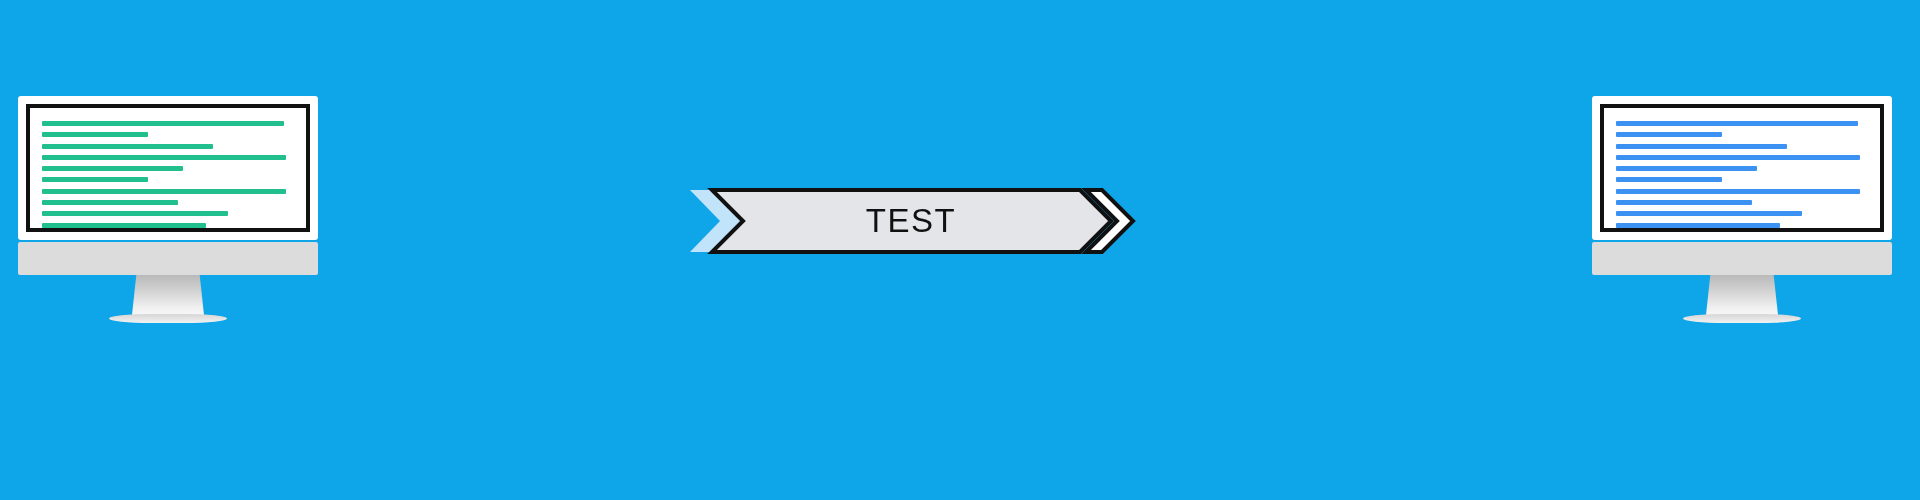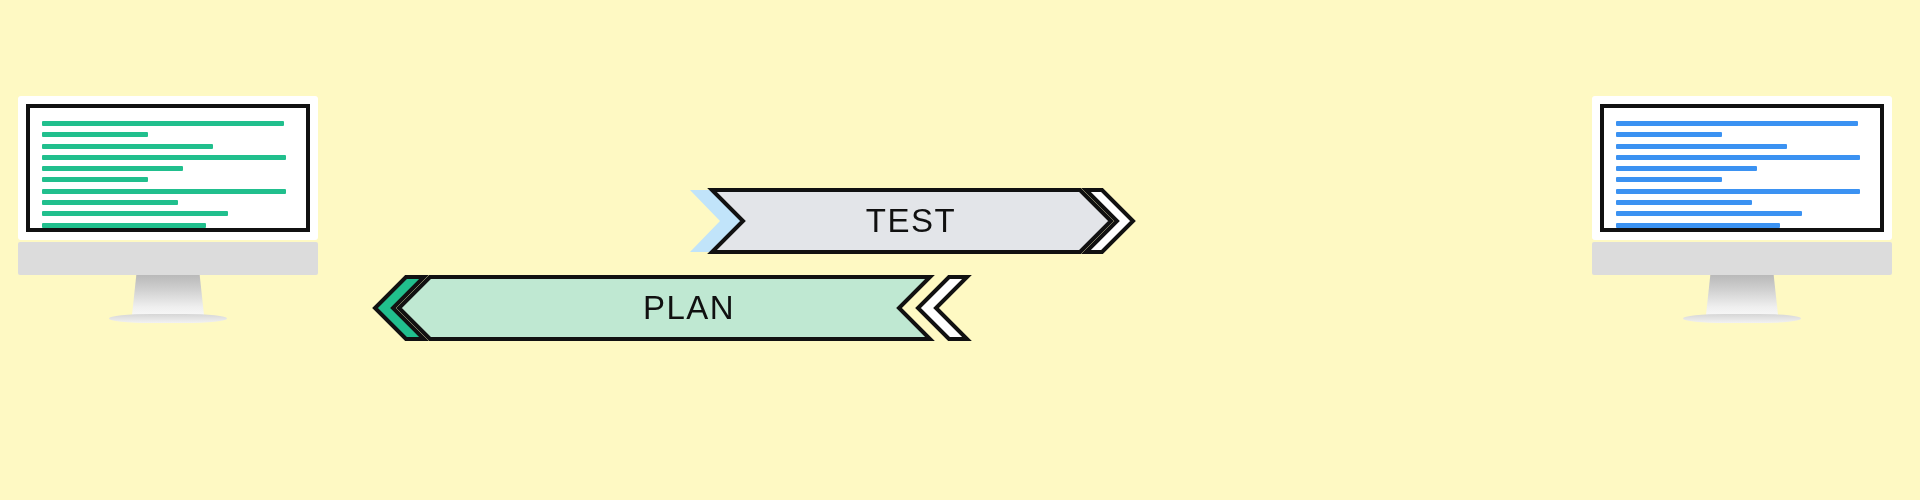--- a/index.html
+++ b/index.html
@@ -11,21 +11,21 @@
     width: 1920px;
     height: 500px;
     position: relative;
     overflow: hidden;
     font-family: "Liberation Sans", sans-serif;
   }
 
   .stage {
     position: absolute;
     inset: 0;
-    background: #fef9c3;
+    background: #0ea5e9;
   }
 
   
   .monitor {
     position: absolute;
     width: 300px;
   }
   .monitor-left  { left: 18px;  top: 96px; }
   .monitor-right { left: 1592px; top: 96px; }
 
@@ -179,25 +179,14 @@
       <path id="test-lead" d="M0,0 L22,0 L52,31 L22,62 L0,62 L30,31 Z" fill="#C1E4FA"></path>
 
       <path id="test-body" d="M22,0 L390,0 L421,31 L390,62 L22,62 L53,31 Z" stroke="#111111" stroke-width="4" stroke-linejoin="miter" fill="#E3E5E9"></path>
 
       <path id="test-gap" d="M396,0 L412,0 L443,31 L412,62 L396,62 L427,31 Z" stroke="#111111" stroke-width="4" stroke-linejoin="miter" fill="#FFFFFF"></path>
     </svg>
     <div class="arrow-label">TEST</div>
   </div>
 
 
-  <div class="arrow-band arrow-plan">
-    <svg class="arrow-svg" viewBox="0 0 580 62" preserveAspectRatio="none">
-
-      <path id="plan-lead" d="M34,0 L16,0 L-15,31 L16,62 L34,62 L3,31 Z" stroke="#111111" stroke-width="4" stroke-linejoin="miter" fill="#21BF8D"></path>
-
-      <path id="plan-body" d="M540,0 L40,0 L9,31 L40,62 L540,62 L509,31 Z" stroke="#111111" stroke-width="4" stroke-linejoin="miter" fill="#BFE8D2"></path>
-
-      <path id="plan-tail" d="M577,0 L559,0 L528,31 L559,62 L577,62 L546,31 Z" stroke="#111111" stroke-width="4" stroke-linejoin="miter" fill="#FFFFFF"></path>
-    </svg>
-    <div class="arrow-label">PLAN</div>
-  </div>
 
 </div>
 
 </body></html>

